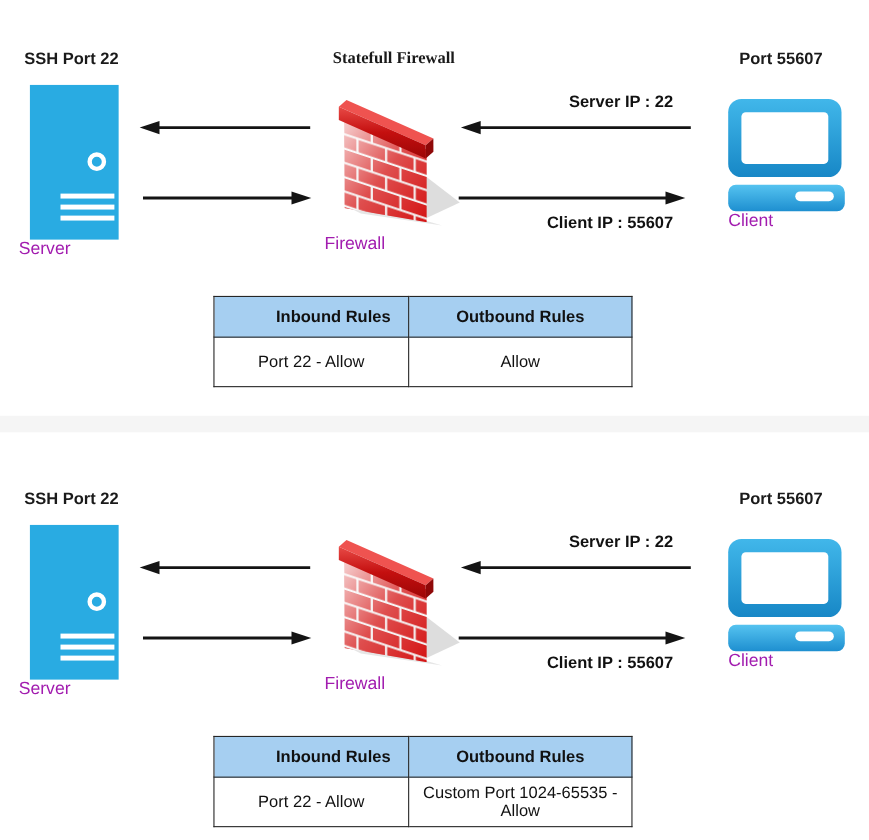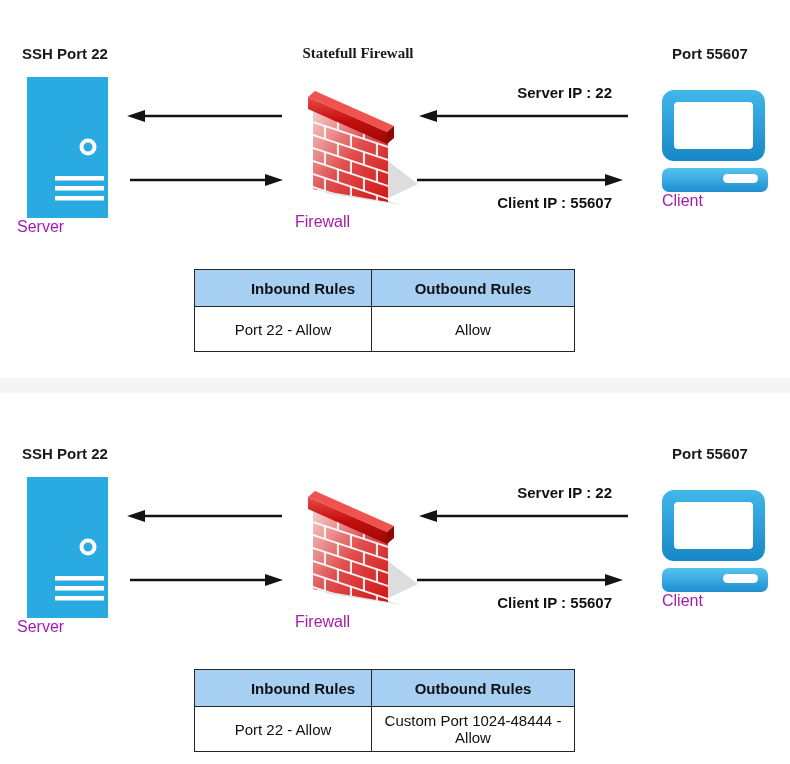--- a/index.html
+++ b/index.html
@@ -234,17 +234,17 @@
   <table class="rules">
     <thead>
       <tr>
         <th class="c1">Inbound Rules</th>
         <th class="c2">Outbound Rules</th>
       </tr>
     </thead>
     <tbody>
       <tr>
         <td>Port 22 - Allow</td>
-        <td>Custom Port 1024-48444 - Allow</td>
+        <td>Custom Port 1024-65535 - Allow</td>
       </tr>
     </tbody>
   </table>
 </section>
 
 </body></html>

